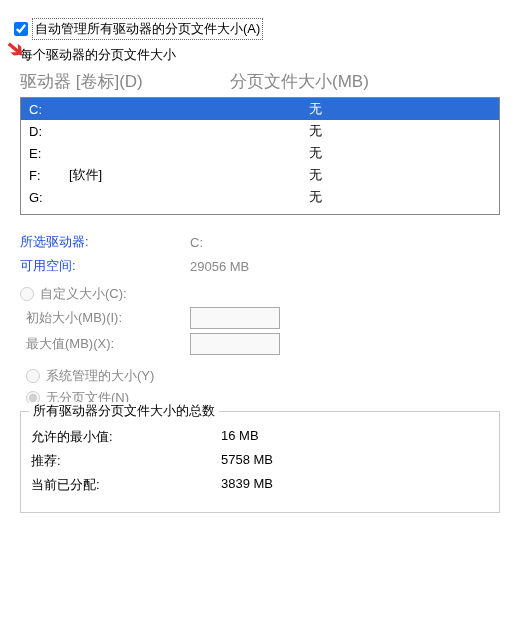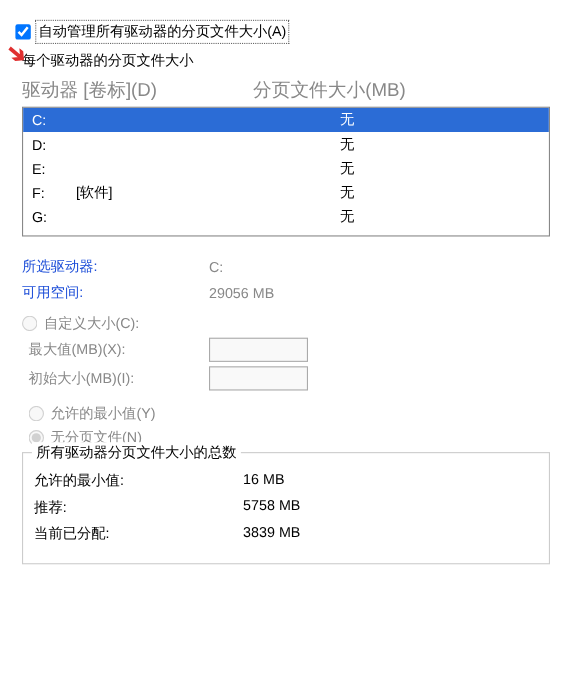--- a/index.html
+++ b/index.html
@@ -256,32 +256,32 @@
         <span class="info-label">可用空间:</span>
         <span class="info-value">29056 MB</span>
       </div>
     </div>
 
     <div class="radio-row">
       <input type="radio" name="sizeopt" disabled="" style="">
       <span>自定义大小(C):</span>
     </div>
     <div class="input-row">
+      <span class="ilabel">初始大小(MB)(I):</span>
+      <input type="text" disabled="" value="" style="">
+    </div>
+    <div class="input-row">
       <span class="ilabel">最大值(MB)(X):</span>
-      <input type="text" disabled="" value="" style="">
-    </div>
-    <div class="input-row">
-      <span class="ilabel">初始大小(MB)(I):</span>
       <input type="text" disabled="" value="" style="">
     </div>
 
     <div class="radio-section">
       <div class="radio-row">
         <input type="radio" name="sizeopt" disabled="" style="">
-        <span>允许的最小值(Y)</span>
+        <span>系统管理的大小(Y)</span>
       </div>
       <div class="radio-row">
         <input type="radio" name="sizeopt" checked="" disabled="" style="">
         <span>无分页文件(N)</span>
       </div>
     </div>
 
 
     <div class="group-box">
       <span class="group-title">所有驱动器分页文件大小的总数</span>

